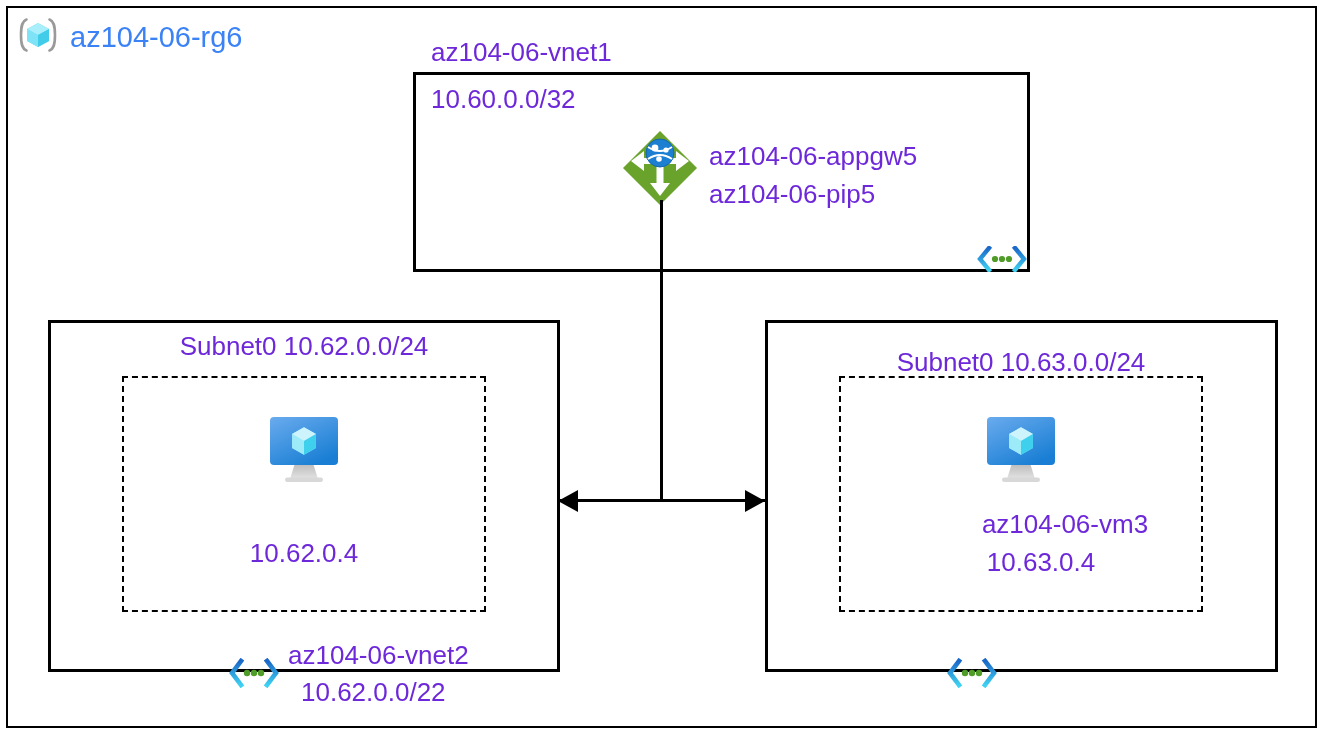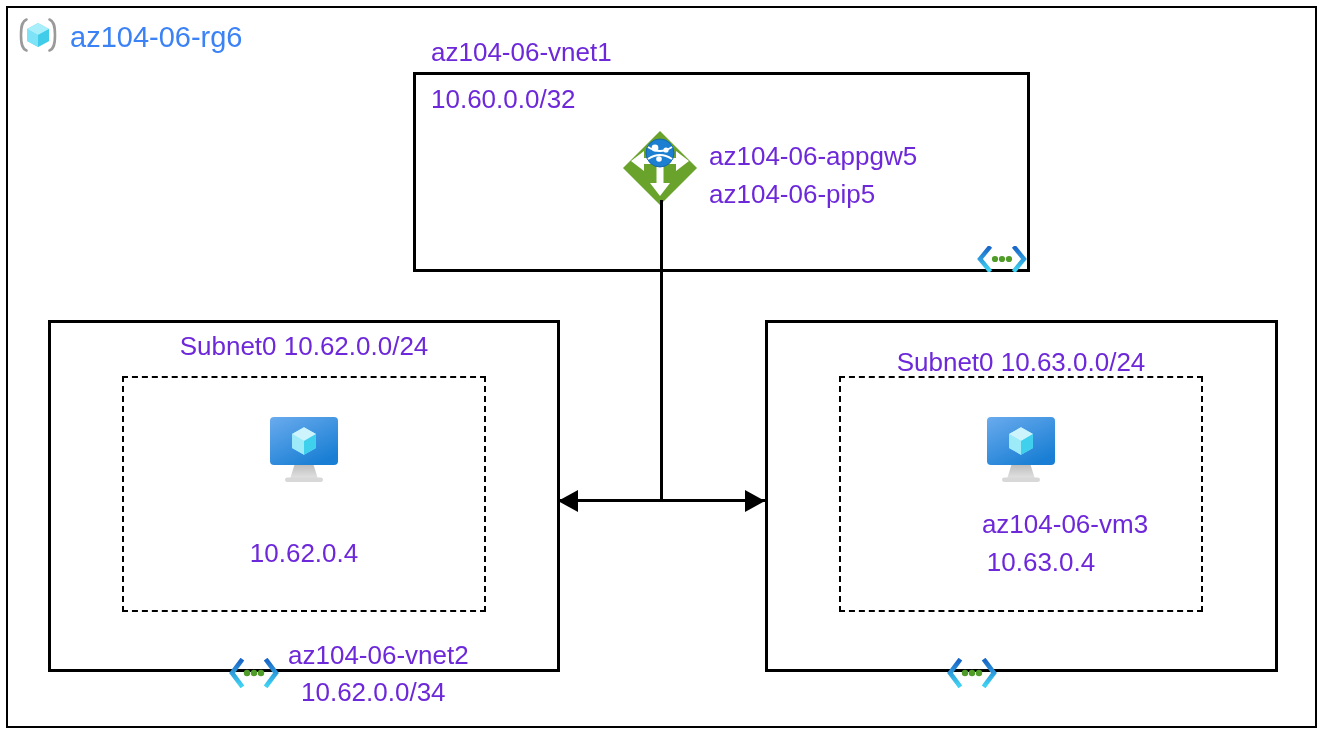--- a/index.html
+++ b/index.html
@@ -218,21 +218,21 @@
       </defs>
       <path d="M13 3 L4 15 L13 27" fill="none" stroke="url(#chevGradB)" stroke-width="4.6" stroke-linecap="square"></path>
       <path d="M39 3 L48 15 L39 27" fill="none" stroke="url(#chevGradB)" stroke-width="4.6" stroke-linecap="square"></path>
       <circle cx="19" cy="15" r="3.2" fill="#4f9c28"></circle>
       <circle cx="26" cy="15" r="3.2" fill="#4f9c28"></circle>
       <circle cx="33" cy="15" r="3.2" fill="#4f9c28"></circle>
     </svg>
   </span>
 
   <div class="lbl" style="left:288px; top:641px;">az104-06-vnet2</div>
-  <div class="lbl" style="left:301px; top:678px;">10.62.0.0/34</div>
+  <div class="lbl" style="left:301px; top:678px;">10.62.0.0/22</div>
 
   <div class="vnet-box" style="left:765px; top:320px; width:513px; height:352px;"></div>
 
   <div class="lbl center" style="left:1021px; top:332px;margin-top:16px;">Subnet0 10.63.0.0/24</div>
 
   <div class="subnet-dashed" style="left:839px; top:376px; width:364px; height:236px;"></div>
 
   <span class="icon" style="left:979px; top:413px;">
     <svg width="84" height="74" viewBox="0 0 84 74" xmlns="http://www.w3.org/2000/svg">
       <defs>

